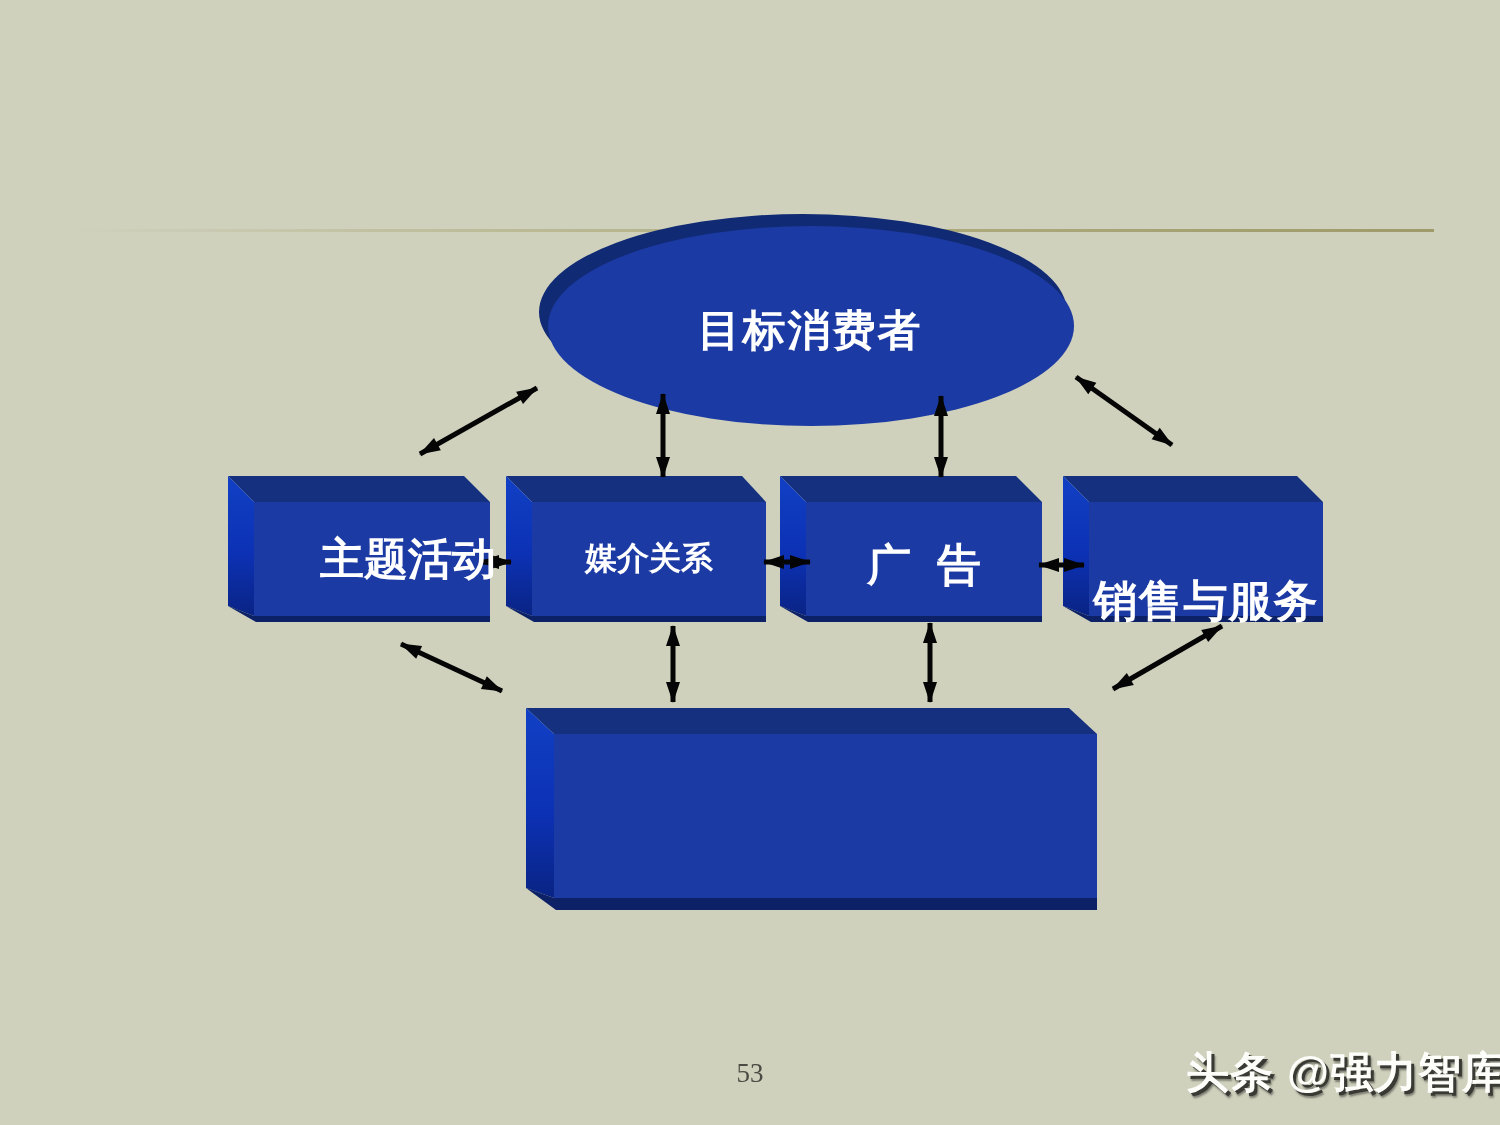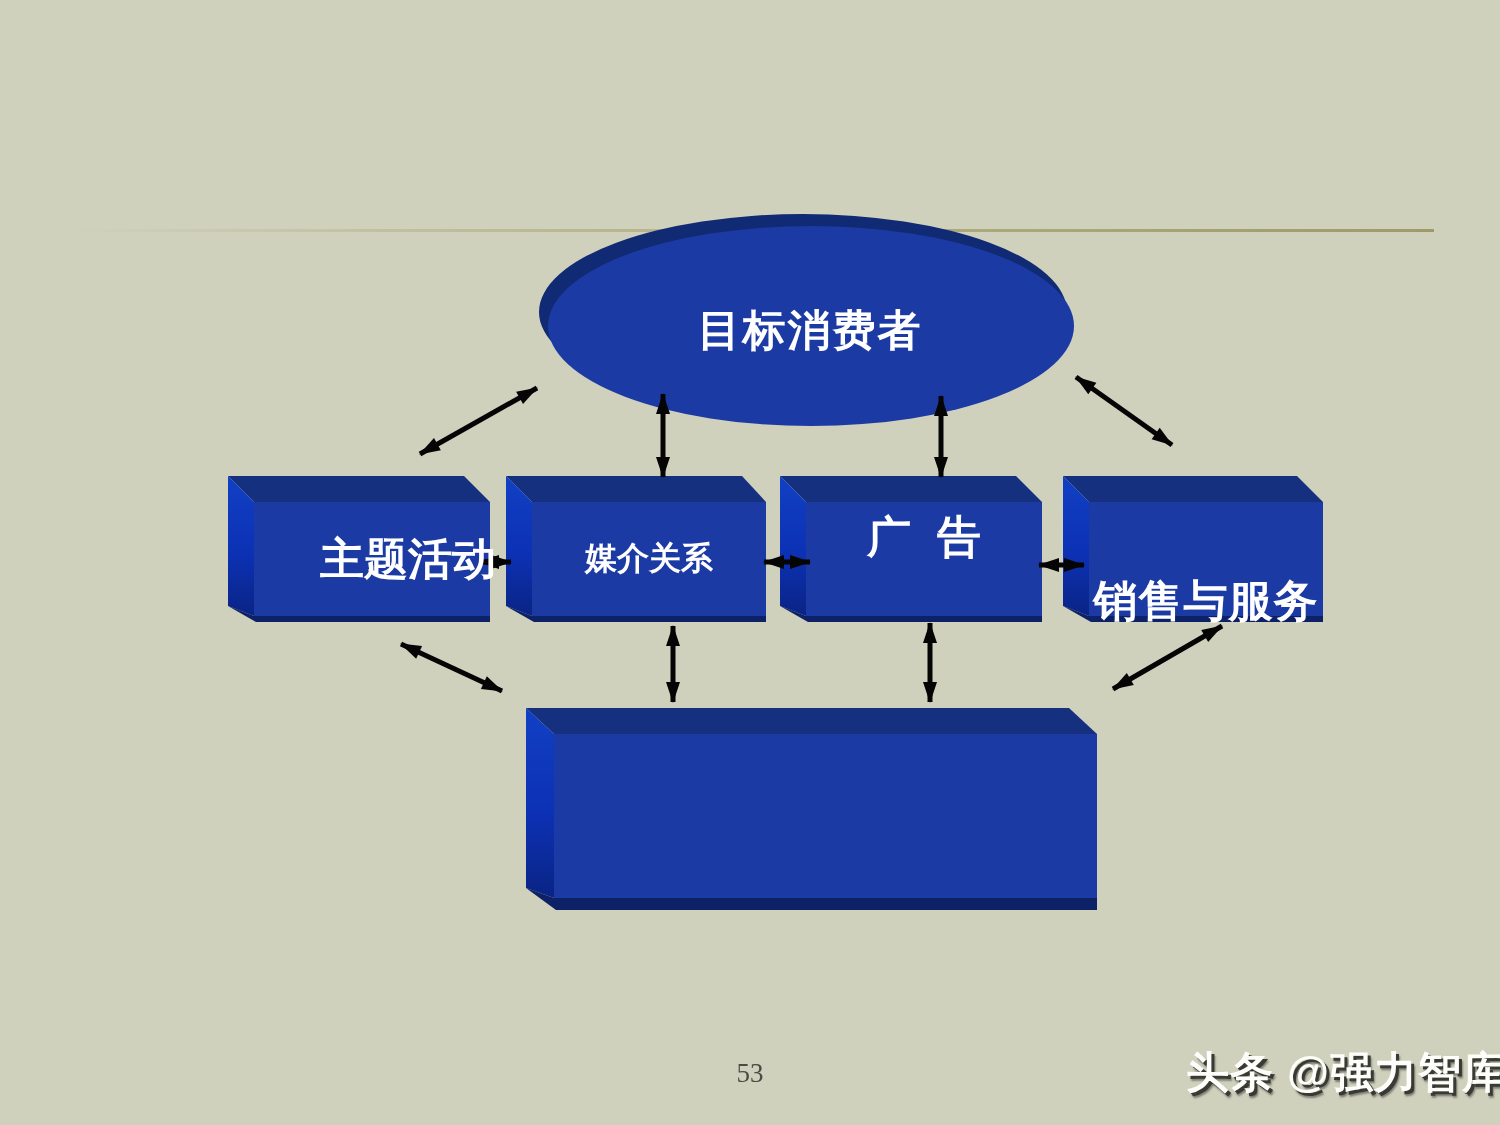--- a/index.html
+++ b/index.html
@@ -25,21 +25,21 @@
   }
   .diagram-svg{position:absolute;left:0;top:0;}
   .shape-label{
     position:absolute;display:flex;align-items:center;justify-content:center;
     color:#ffffff;font-weight:bold;white-space:nowrap;overflow:visible;
     text-align:center;
   }
   .lbl-ellipse{left:540px;top:298px;width:540px;height:66px;font-size:43px;letter-spacing:2px;}
   .lbl-box1{left:254px;top:502px;width:236px;height:114px;font-size:44px;margin-left:36px;}
   .lbl-box2{left:532px;top:502px;width:234px;height:114px;font-size:32px;}
-  .lbl-box3{left:806px;top:480px;width:236px;height:114px;font-size:44px;letter-spacing:26px;text-indent:26px;border-radius:18px;}
+  .lbl-box3{left:806px;top:508px;width:236px;height:114px;font-size:44px;letter-spacing:26px;text-indent:26px;border-radius:18px;}
   .lbl-box4{left:1089px;top:502px;width:234px;height:114px;font-size:44px;letter-spacing:1px;margin-top:42px;}
   .lbl-source{left:554px;top:734px;width:543px;height:164px;font-size:47px;letter-spacing:1px;}
   .page-number{
     position:absolute;left:690px;top:1058px;width:120px;
     text-align:center;font-size:27px;color:#4b4b43;
     font-family:Liberation Serif, serif;
   }
   .watermark{
     position:absolute;left:1186px;top:1044px;
     font-family:"Liberation Sans","DejaVu Sans",sans-serif;

